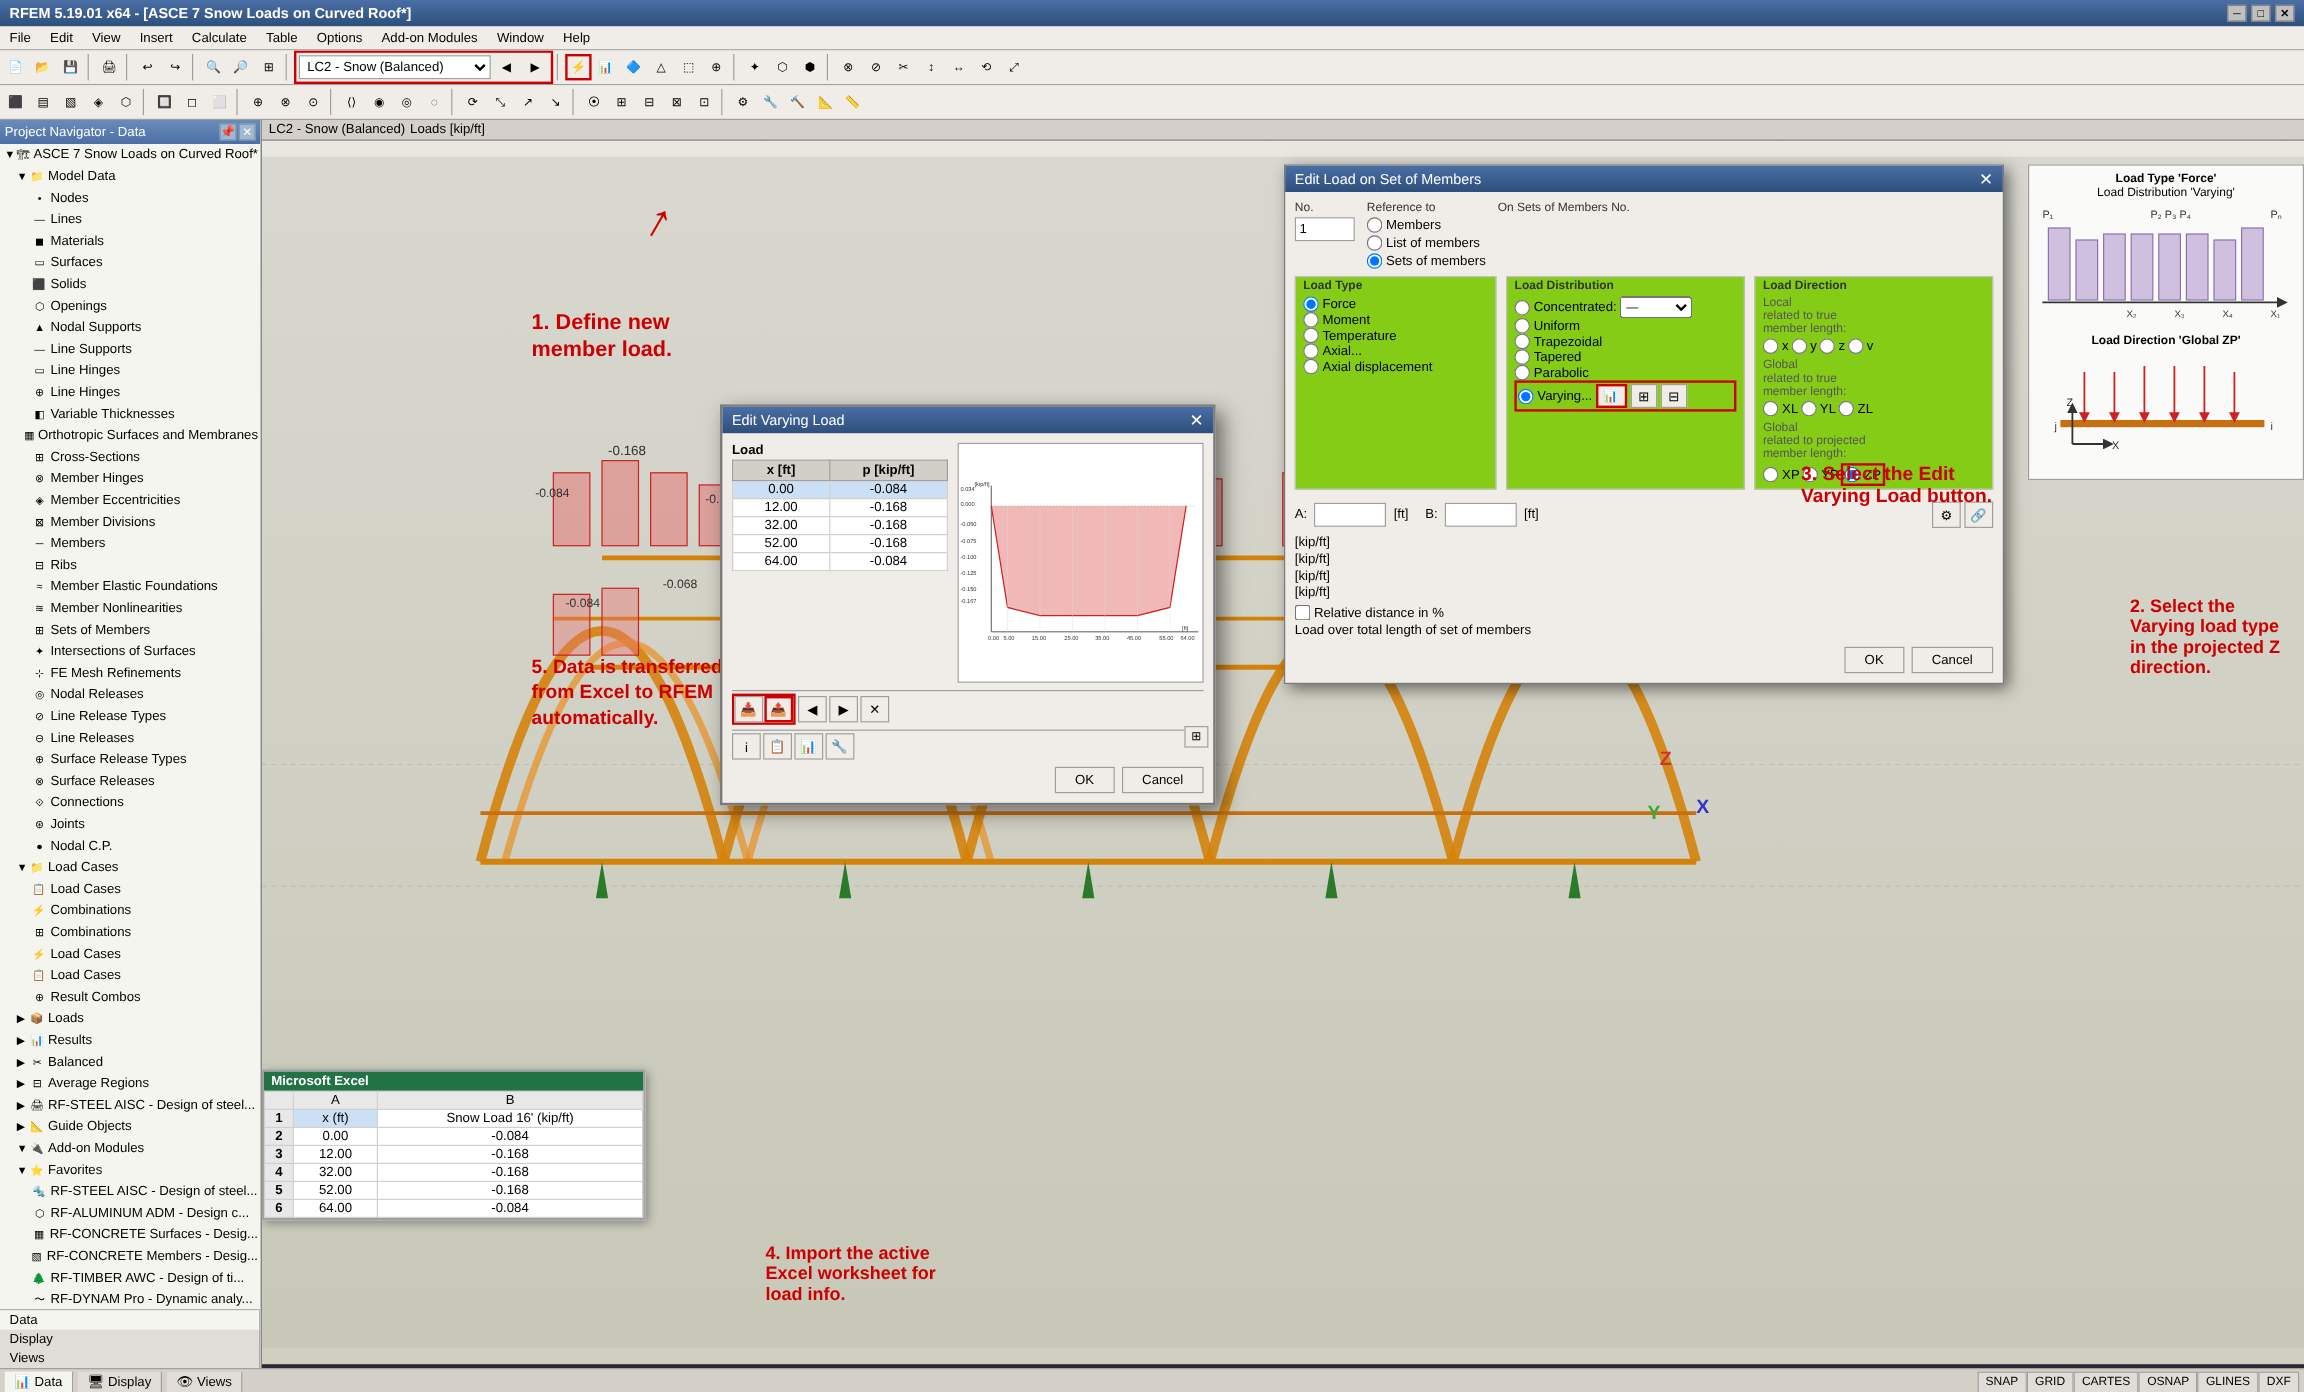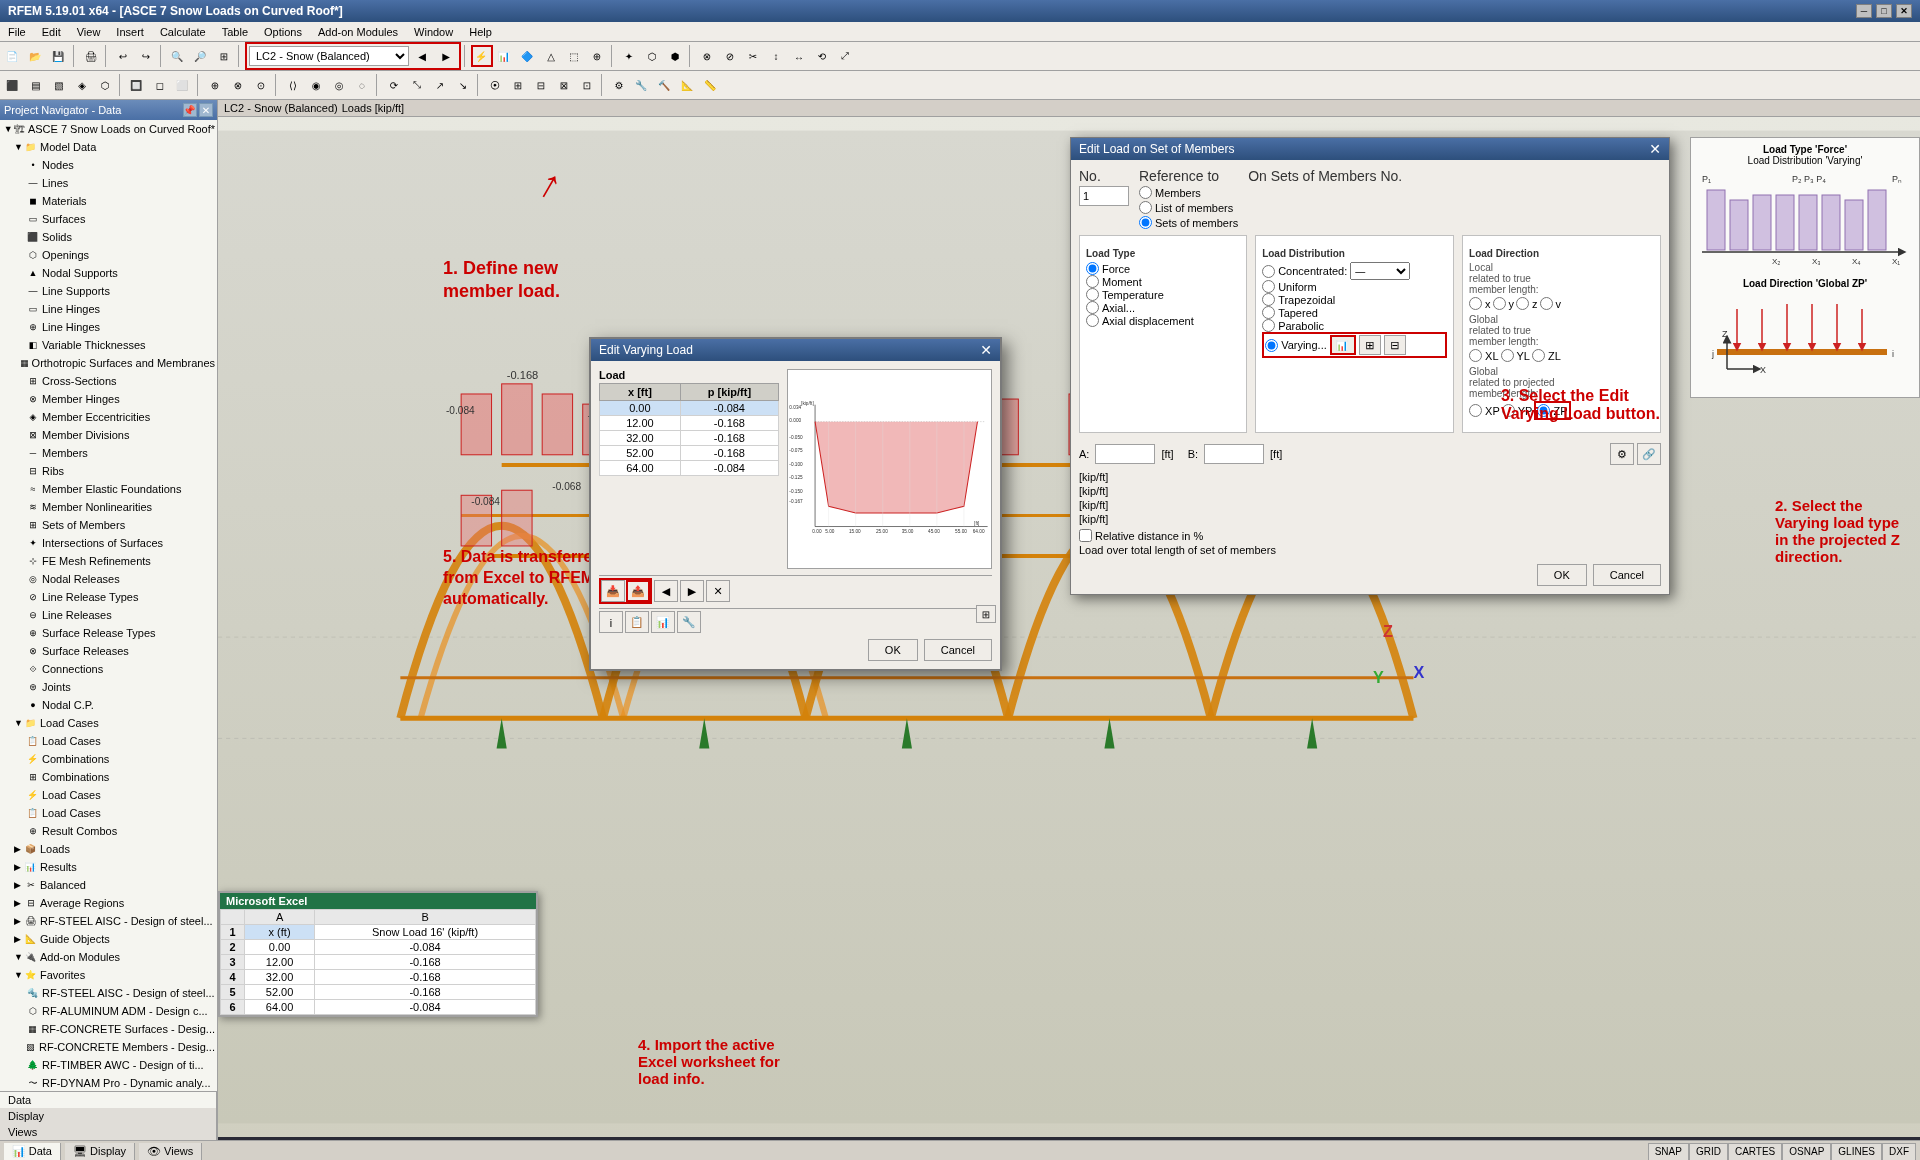--- a/index.html
+++ b/index.html
@@ -60,21 +60,21 @@
     .col-header { background: #e8e8e8; font-weight: bold; text-align: center; }
     .row-num { background: #e8e8e8; font-weight: bold; width: 24px; }
     .selected-cell { background: #cce0f5; }
     
     
     .dialog-main { position: absolute; right: 40px; top: 30px; width: 560px; background: #f0ede8; border: 1px solid #7a7a7a; box-shadow: 4px 4px 12px rgba(0,0,0,0.5); z-index: 20; }
     .dialog-title { background: linear-gradient(to bottom, #4a6fa5, #2d4f7c); color: white; padding: 3px 8px; font-size: 12px; display: flex; align-items: center; justify-content: space-between; }
     .dialog-close { color: white; cursor: pointer; font-size: 14px; }
     .dialog-body { padding: 8px; }
     .dialog-field { display: flex; flex-direction: column; gap: 2px; }
-    .field-label { font-size: 14px; color: #333; }
+    .field-label { font-size: 10px; color: #333; }
     .field-input { height: 20px; border: 1px solid #a0a0a0; background: white; padding: 0 3px; font-size: 11px; width: 60px; }
     .field-input-wide { width: 160px; }
     .radio-group { display: flex; flex-direction: column; gap: 2px; }
     .radio-item { display: flex; align-items: center; gap: 3px; font-size: 11px; }
     
     
     .dialog-varying { position: absolute; left: 380px; top: 230px; width: 490px; background: #f0ede8; border: 2px solid #7a7a7a; box-shadow: 6px 6px 16px rgba(0,0,0,0.5); z-index: 30; }
     .dialog-varying-body { padding: 8px; }
     .varying-table { width: 100%; border-collapse: collapse; font-size: 11px; margin-bottom: 6px; }
     .varying-table th { background: #d0cfc8; border: 1px solid #a0a0a0; padding: 2px 0; text-align: center; }
@@ -94,21 +94,21 @@
     
     .nav-tree::-webkit-scrollbar { width: 12px; }
     .nav-tree::-webkit-scrollbar-track { background: #f0ede8; }
     .nav-tree::-webkit-scrollbar-thumb { background: #a0a0a0; border: 1px solid #808080; }
 
     .toolbar-area { background: #f0ede8; border-bottom: 1px solid #a0a0a0; }
     .toolbar-row { display: flex; align-items: center; gap: 1px; padding: 2px 2px; height: 28px; flex-wrap: nowrap; overflow: hidden; }
     
     .checkbox-item { display: flex; align-items: center; gap: 3px; font-size: 11px; }
     
-    .dialog-section { border: 1px solid #c0c0c0; padding: 12px 6px; margin-bottom: 4px; background: #ffffff; }
+    .dialog-section { border: 1px solid #c0c0c0; padding: 2px 6px; margin-bottom: 4px; background: #84cc16; }
     .dialog-section-title { font-size: 10px; font-weight: bold; margin-bottom: 3px; color: #333; }
   </style>
 </head>
 <body>
 
 <div class="title-bar">
   <span>RFEM 5.19.01 x64 - [ASCE 7 Snow Loads on Curved Roof*]</span>
   <div class="title-bar-buttons">
     <div class="title-btn">─</div>
     <div class="title-btn">□</div>
@@ -994,21 +994,21 @@
 
           <line x1="30" y1="80" x2="30" y2="50" stroke="#333" stroke-width="1.5" marker-end="url(#arrow3)"></line>
           <text x="25" y="48" font-size="9" fill="#333">Z</text>
           <line x1="30" y1="80" x2="60" y2="80" stroke="#333" stroke-width="1.5" marker-end="url(#arrow3)"></line>
           <text x="63" y="84" font-size="9" fill="#333">X</text>
           <text x="195" y="68" font-size="9" fill="#333">i</text>
           <text x="15" y="68" font-size="9" fill="#333">j</text>
         </svg>
       </div>
 
-      <div class="dialog-varying" style="position:absolute; left:371px; top:220px; width:413px;">
+      <div class="dialog-varying" style="position:absolute; left:382px; top:220px; width:413px;">
         <div class="dialog-title">
           <span>Edit Varying Load</span>
           <span class="dialog-close">✕</span>
         </div>
         <div class="dialog-varying-body">
           <div style="display:flex;gap:8px;">
 
             <div style="width:180px;">
               <div style="font-size:11px;font-weight:bold;margin-bottom:2px;">Load</div>
               <table class="varying-table">

